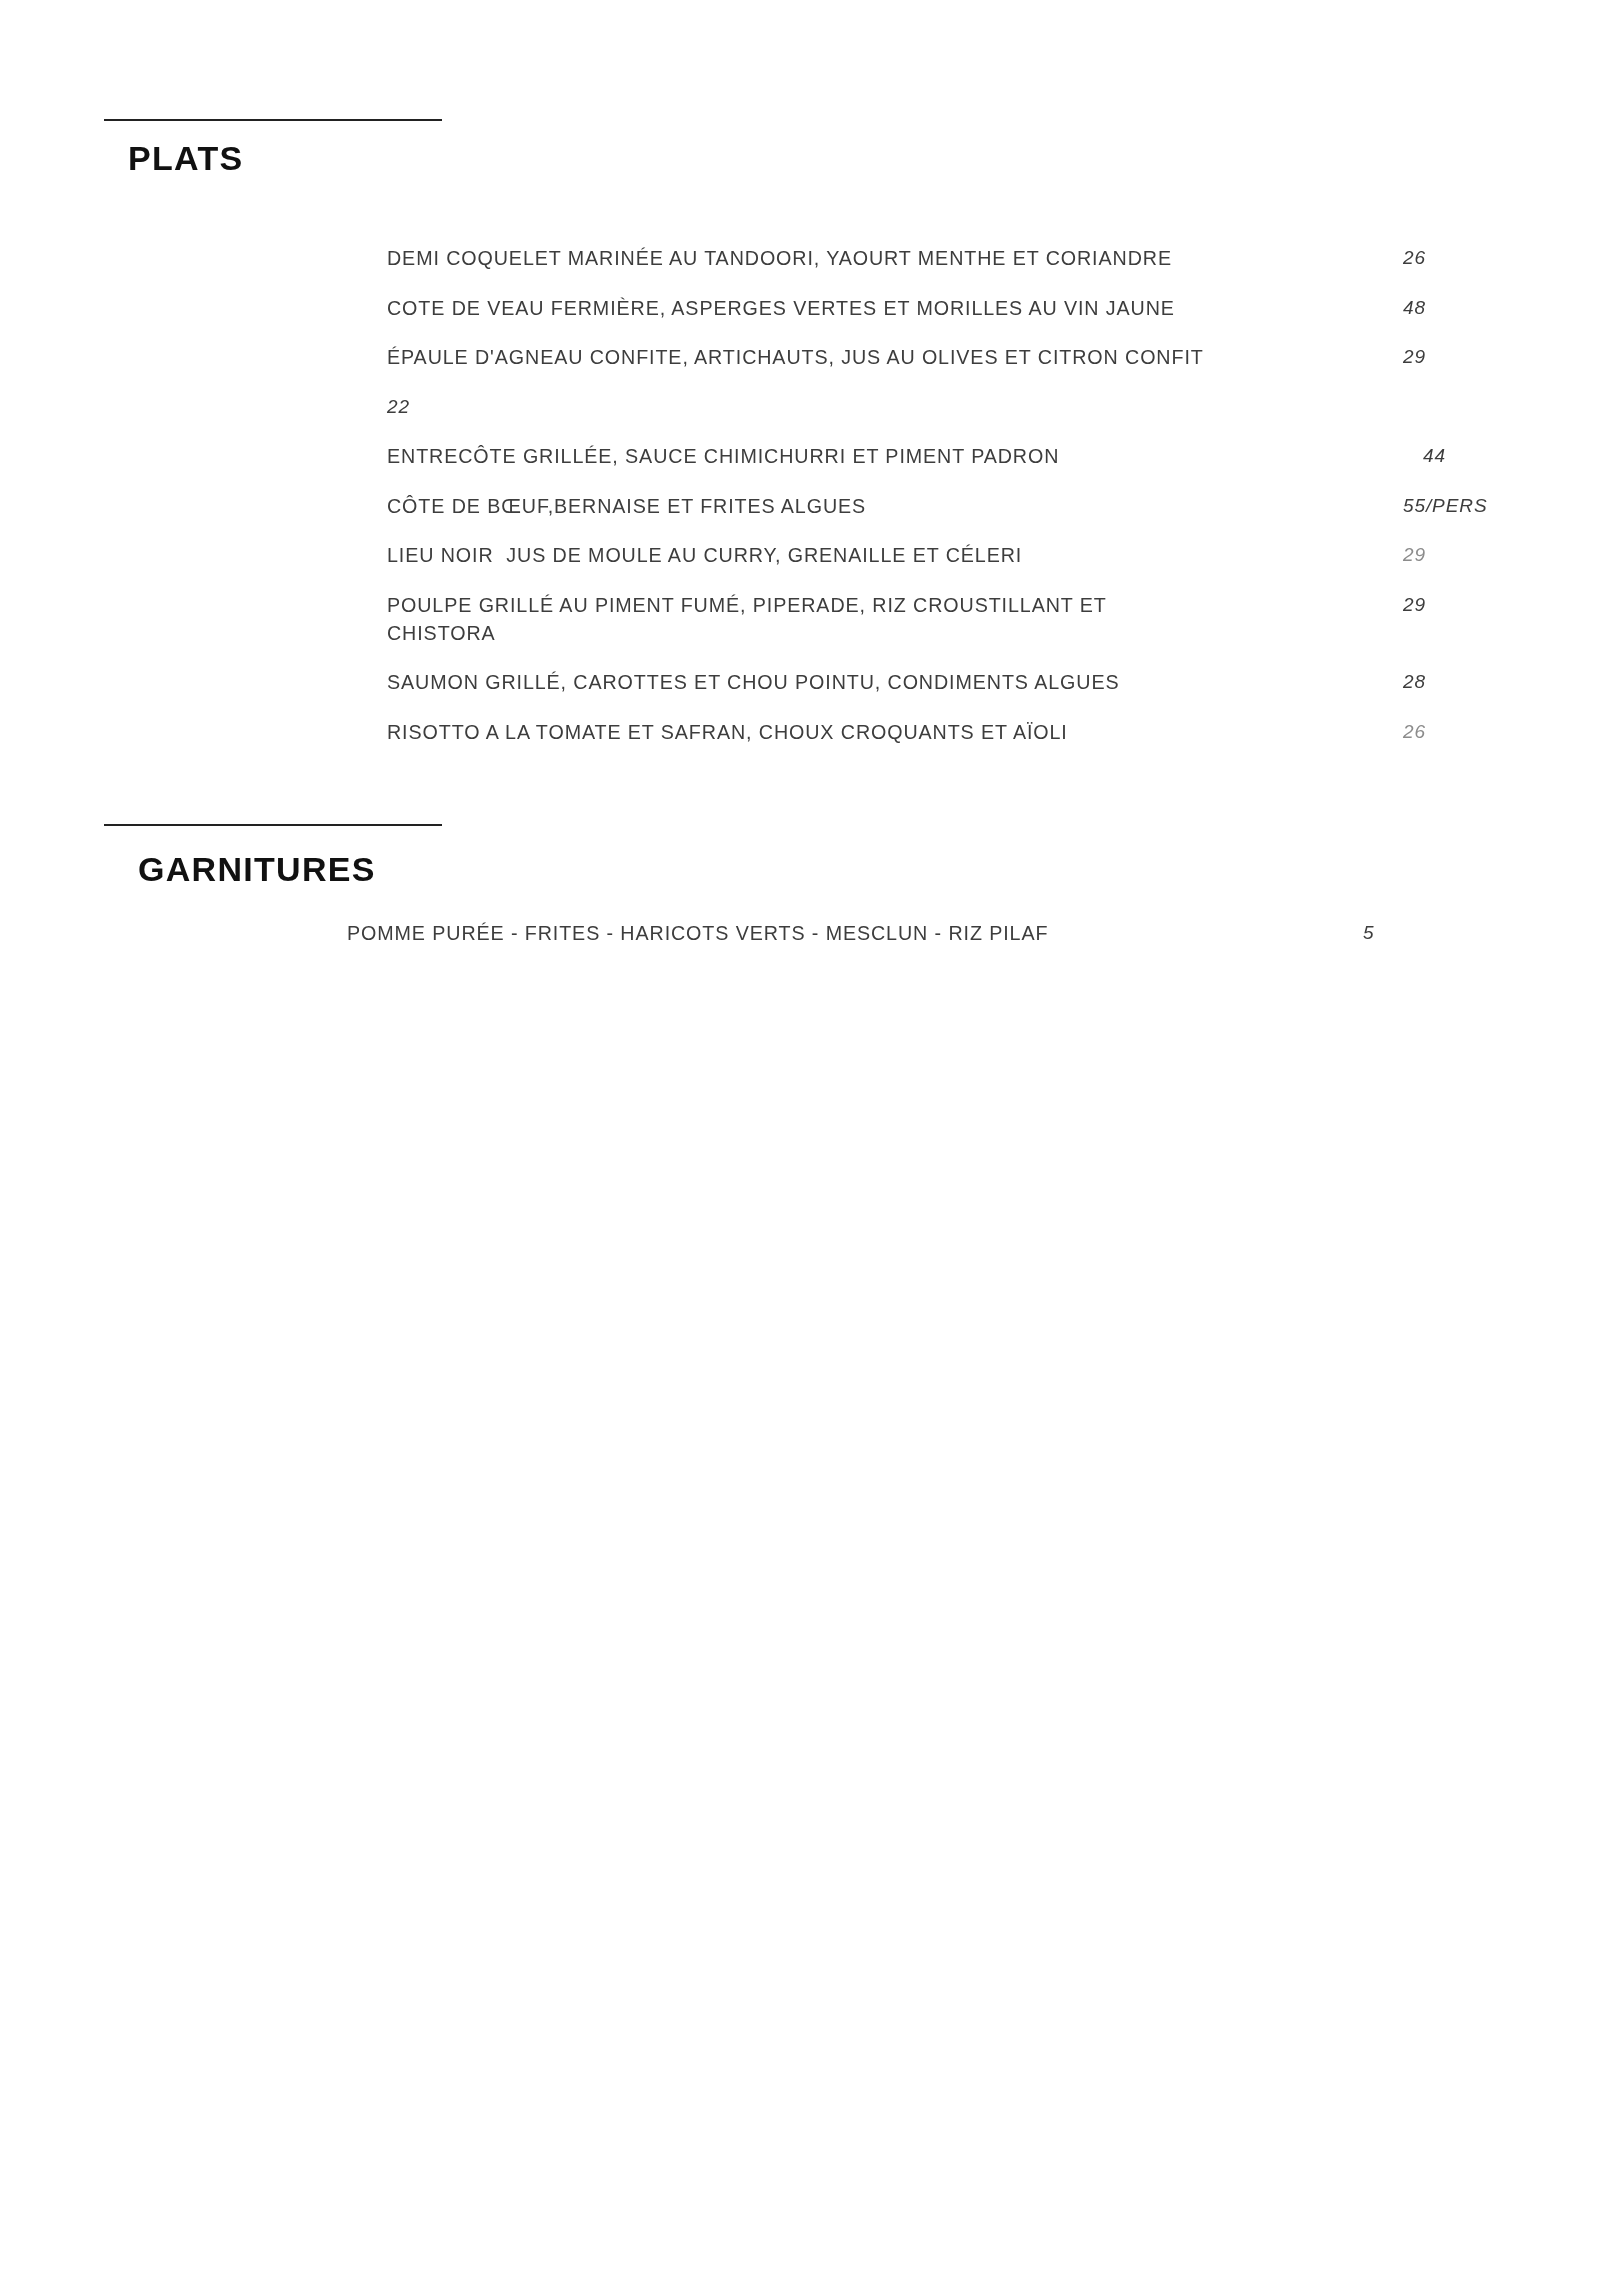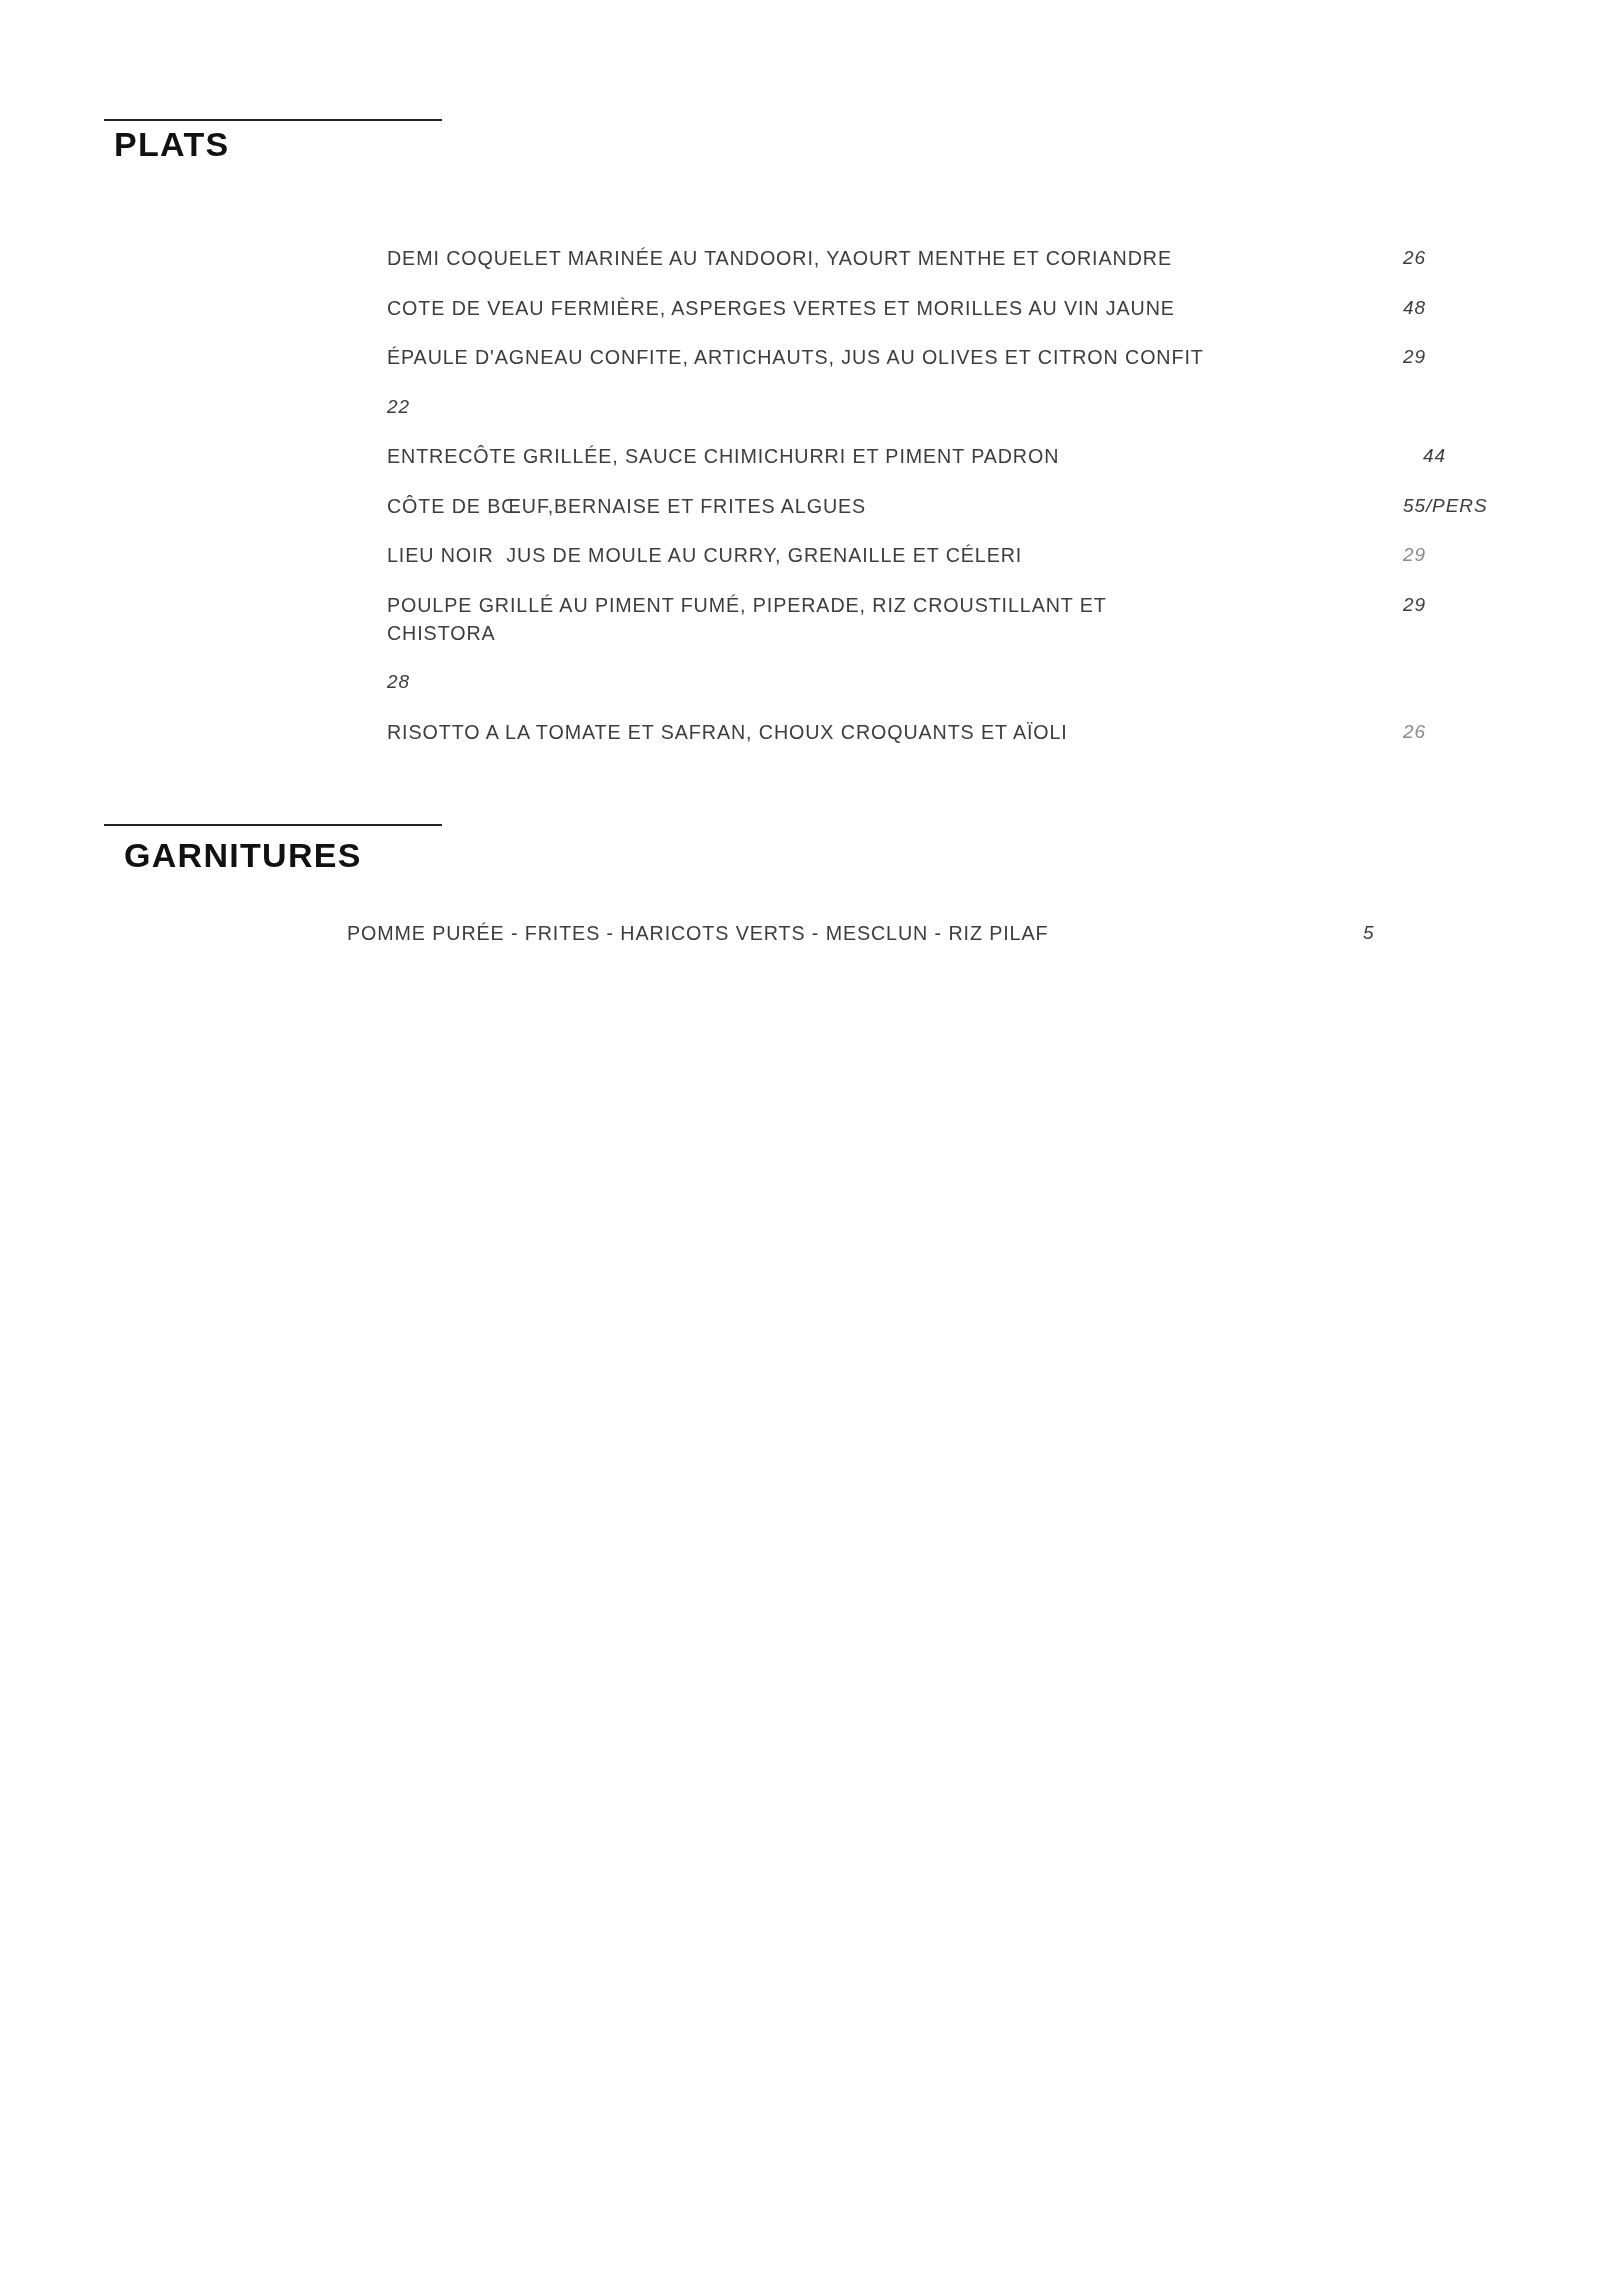--- a/index.html
+++ b/index.html
@@ -17,21 +17,21 @@
   }
   .rule {
     position: absolute;
     height: 1.8px;
     background: #222222;
   }
   .rule-plats { left: 104px; top: 119px; width: 338px; }
   .rule-garnitures { left: 104px; top: 824px; width: 338px; }
   .section-title {
     position: absolute;
-    margin: 0;
+    margin: 14px;
     font-size: 34px;
     font-weight: 800;
     letter-spacing: 1.3px;
     color: #111111;
     line-height: 41px;
   }
   .title-plats { left: 114px; top: 124px; }
   .title-garnitures { left: 124px; top: 835px; }
   .menu-list {
     position: absolute;
@@ -106,20 +106,21 @@
     <div class="item-name"><div>LIEU NOIR  JUS DE MOULE AU CURRY, GRENAILLE ET CÉLERI</div></div>
     <div class="item-price muted">29</div>
   </div>
 
   <div class="menu-row">
     <div class="item-name"><div>POULPE GRILLÉ AU PIMENT FUMÉ, PIPERADE, RIZ CROUSTILLANT ET</div><div>CHISTORA</div></div>
     <div class="item-price">29</div>
   </div>
 
   <div class="menu-row">
+    <div class="item-name"><div>SAUMON GRILLÉ, CAROTTES ET CHOU POINTU, CONDIMENTS ALGUES</div></div>
     <div class="item-price">28</div>
   </div>
 
   <div class="menu-row">
     <div class="item-name"><div>RISOTTO A LA TOMATE ET SAFRAN, CHOUX CROQUANTS ET AÏOLI</div></div>
     <div class="item-price muted">26</div>
   </div>
 </div>
   </section>
 

